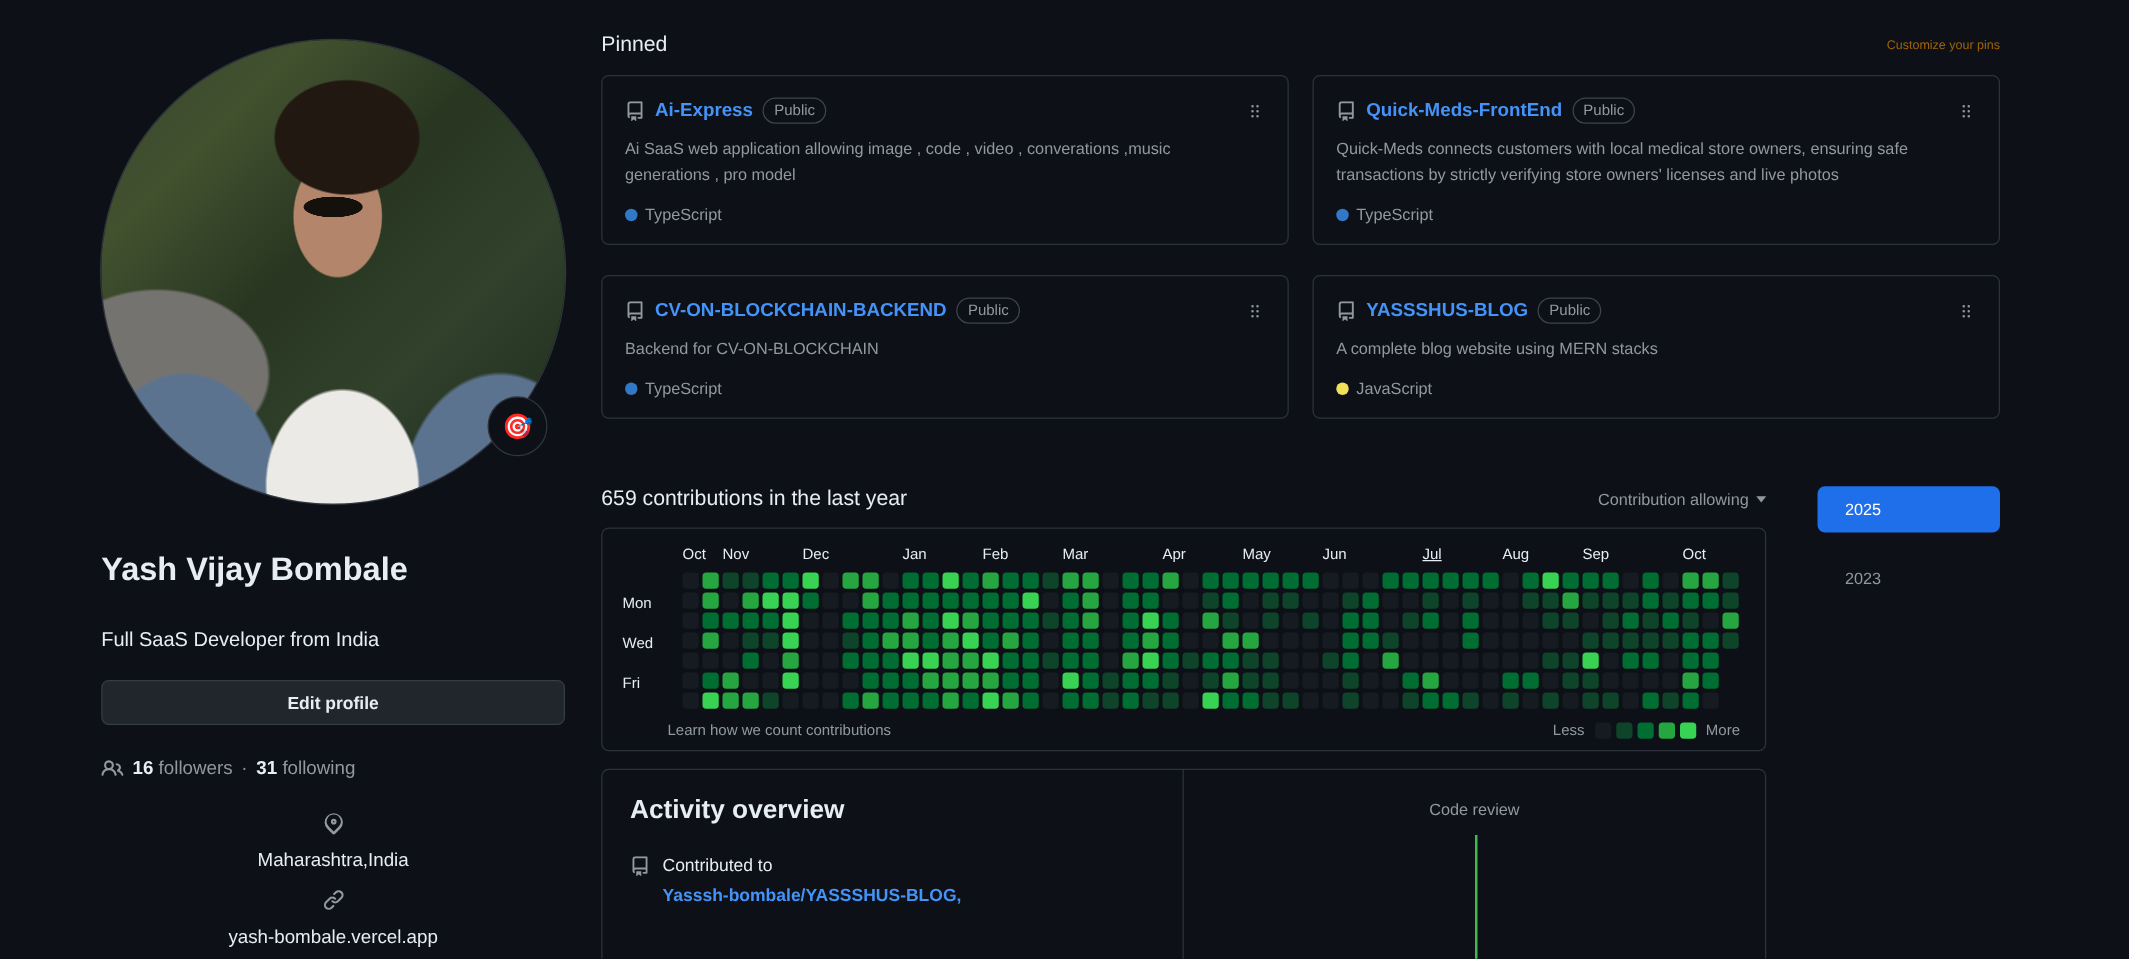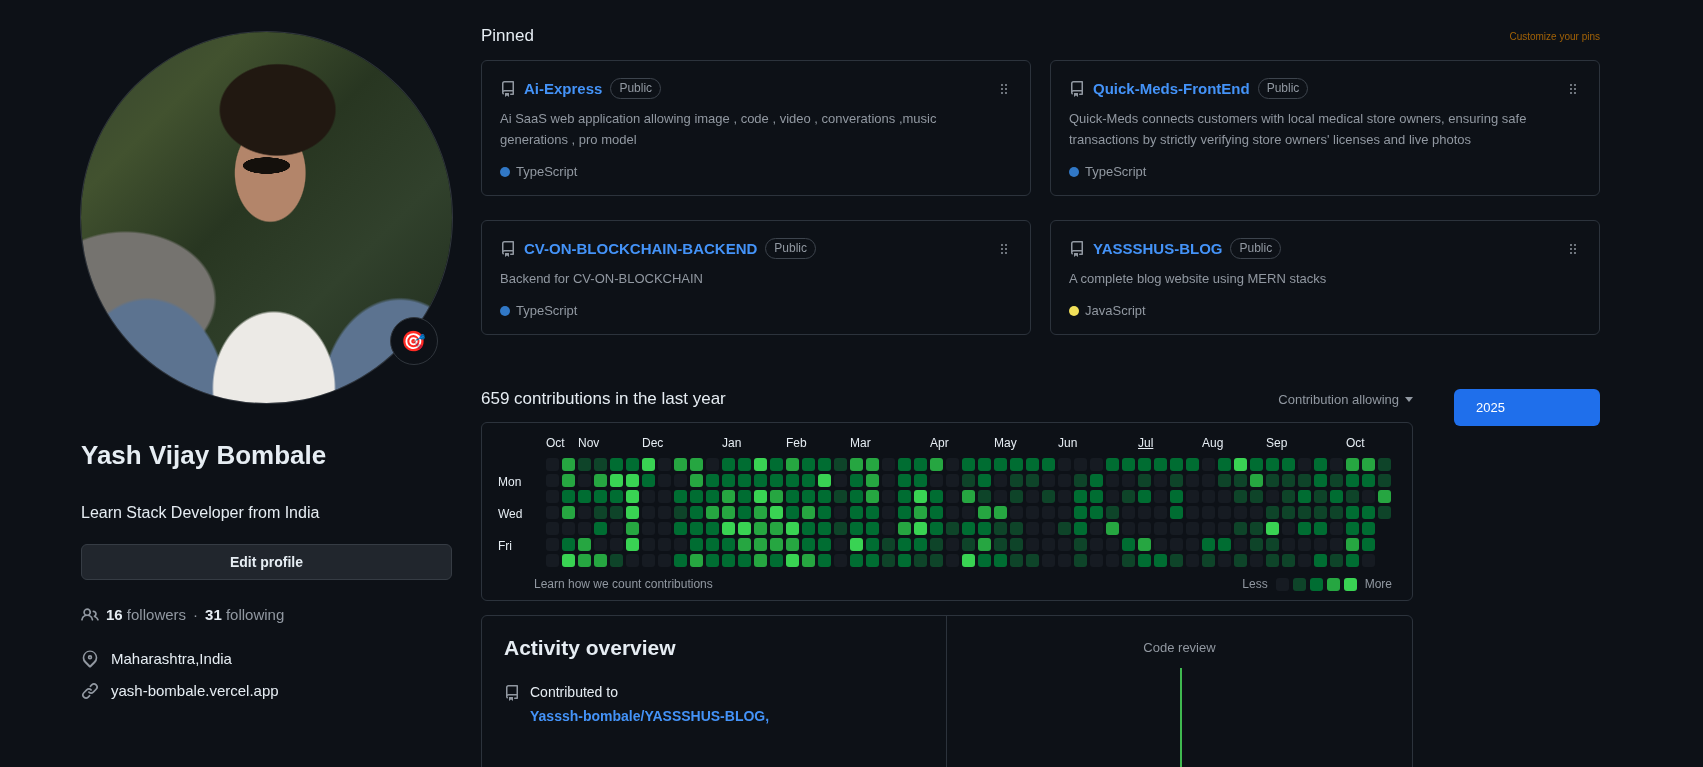--- a/index.html
+++ b/index.html
@@ -40,21 +40,21 @@
     background:#21262d; border:1px solid #363c44; color:#e6edf3;
     font-size:14px; font-weight:600; cursor:pointer;
     font-family:"Liberation Sans", sans-serif;
   }
   .follow-row { margin-top:26px; display:flex; align-items:center; gap:7px;
     font-size:15px; color:#9198a1; }
   .follow-row .num { color:#e6edf3; font-weight:600; }
   .follow-row svg { flex:none; }
   .detail-list { margin-top:26px; list-style:none; }
   .detail-item { display:flex; align-items:center; gap:12px; font-size:15px;
-    color:#e6edf3; margin-top:14px; }
+    color:#e6edf3; margin-top:14px;flex-direction:column; }
   .detail-item svg { flex:none; color:#9198a1; }
   .muted-ic { color:#9198a1; }
 
   
   .main { flex:1; padding-top:26px; }
   .pinned-head { display:flex; align-items:center; justify-content:space-between; }
   .pinned-title { font-size:17px; font-weight:400; }
   .link-blue { color:#a16207; font-size:10px; text-decoration:none; cursor:pointer; }
   .pinned-grid { margin-top:14px; display:grid; grid-template-columns:1fr 1fr;
     column-gap:19px; row-gap:24px; }
@@ -128,21 +128,21 @@
 
   <aside class="sidebar">
     <div class="avatar-wrap">
       <div class="avatar"></div>
       <div class="status-badge">
         <span>🎯</span>
       </div>
     </div>
     <h1 class="p-name">Yash Vijay Bombale</h1>
     <div class="p-bio">
-      <div>Learn Stack Developer from India</div>
+      <div>Full SaaS Developer from India</div>
     </div>
     <button class="edit-btn">Edit profile</button>
 
     <div class="follow-row">
       <svg class="muted-ic" width="18" height="18" viewBox="0 0 16 16" fill="currentColor">
           <path d="M2 5.5a3.5 3.5 0 1 1 5.898 2.549 5.508 5.508 0 0 1 3.034 4.084.75.75 0 1 1-1.482.235 4 4 0 0 0-7.9 0 .75.75 0 0 1-1.482-.236A5.507 5.507 0 0 1 3.102 8.05 3.493 3.493 0 0 1 2 5.5ZM11 4a3.001 3.001 0 0 1 2.22 5.018 5.01 5.01 0 0 1 2.56 3.012.749.749 0 0 1-.885.954.752.752 0 0 1-.549-.514 3.507 3.507 0 0 0-2.522-2.372.75.75 0 0 1-.574-.73v-.352a.75.75 0 0 1 .416-.672A1.5 1.5 0 0 0 11 5.5.75.75 0 0 1 11 4Zm-5.5-.5a2 2 0 1 0-.001 3.999A2 2 0 0 0 5.5 3.5Z"></path>
         </svg>
       <span><span class="num">16</span> <span>followers</span></span>
       <span>·</span>
       <span><span class="num">31</span> <span>following</span></span>
@@ -797,17 +797,18 @@
           </div>
           <div class="activity-right">
             <span class="axis-label">Code review</span>
             <span class="axis-line" style="background: rgb(63, 185, 80);"></span>
           </div>
         </div>
       </div>
 
       <div class="year-col">
         <button class="year-btn active">2025</button>
+        <button class="year-btn">2023</button>
       </div>
     </div>
 
   </main>
 </div>
 
 </body></html>

